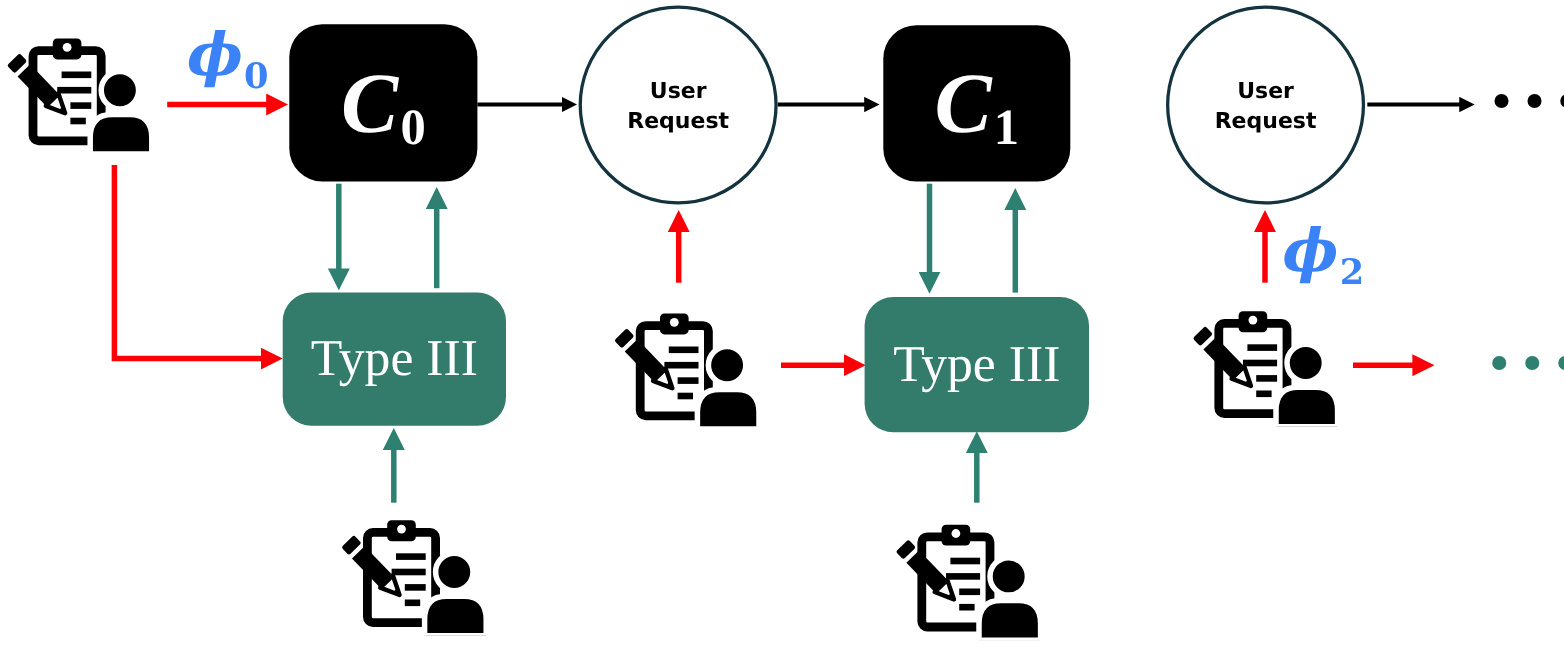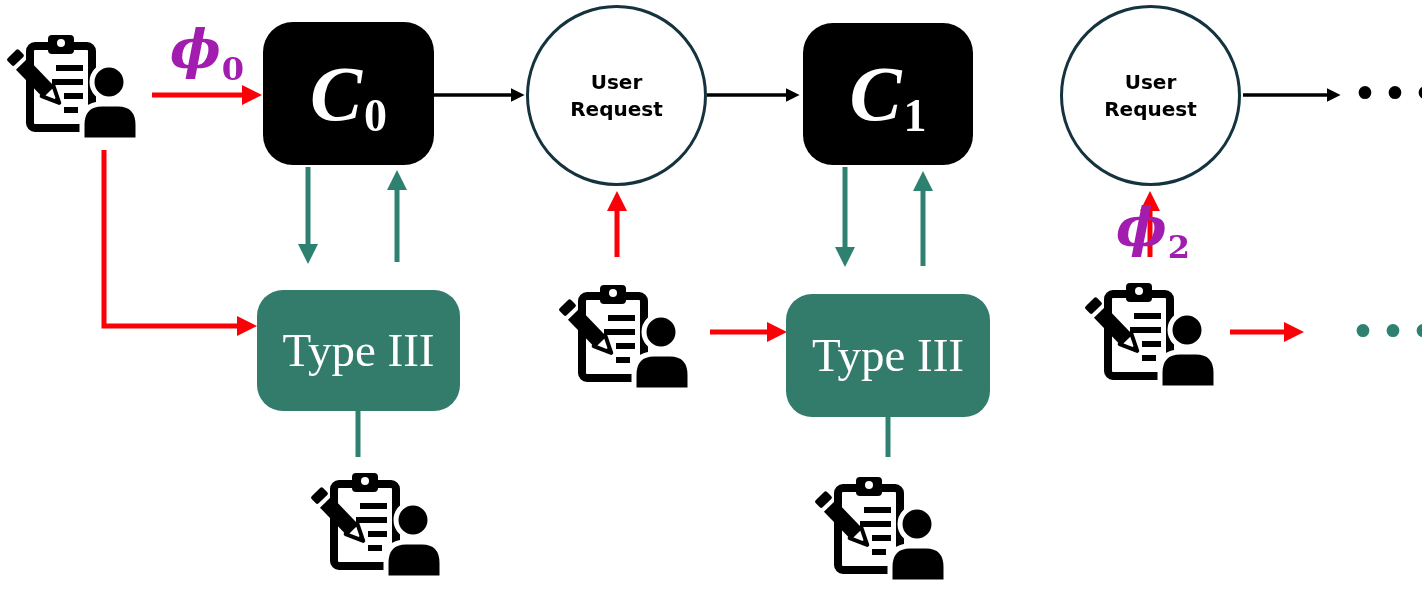--- a/index.html
+++ b/index.html
@@ -17,24 +17,24 @@
   .c-base{font-family:"Liberation Serif",serif;font-style:italic;font-weight:bold;font-size:78px;line-height:1;}
   .c-sub{font-family:"Liberation Serif",serif;font-weight:bold;font-size:46px;line-height:1;transform:translateY(22px);margin-left:2px;}
   .circle-node{
     background:#fff;border:3px solid #14333E;border-radius:50%;
     font-family:"DejaVu Sans",sans-serif;font-weight:bold;font-size:20px;line-height:1.35;
     color:#000;text-align:center;
   }
   .circle-node .lbl{width:150px;}
   .t3-box{
     background:#337C6B;border-radius:26px;color:#fff;
-    font-family:"Liberation Serif",serif;font-size:47px;line-height:1;margin-top:24px;
-  }
-  
-  .phi{position:absolute;color:#a21caf;font-family:"DejaVu Serif","DejaVu Sans",serif;text-align:right;}
+    font-family:"Liberation Serif",serif;font-size:47px;line-height:1;
+  }
+  
+  .phi{position:absolute;color:#3b82f6;font-family:"DejaVu Serif","DejaVu Sans",serif;text-align:right;}
   .phi .pbase{font-style:italic;font-weight:bold;font-size:54px;line-height:1;}
   .phi .psub{font-weight:bold;font-size:32px;line-height:1;transform:translateY(12px);display:inline-block;margin-left:1px;}
   
   .dots{position:absolute;font-family:"DejaVu Sans",sans-serif;font-size:44px;letter-spacing:4px;line-height:40px;height:40px;}
   .dots-black{color:#000;}
   .dots-teal{color:#2E8170;}
   
   .person-icon{position:absolute;}
 </style>
 </head>
@@ -96,21 +96,21 @@
     <span>Type III</span>
   </div>
 
   <div class="node t3-box" style="left:786px;top:270px;width:204px;height:123px;">
     <span>Type III</span>
   </div>
 
   <div class="phi" style="left:170px;top:22px;">
     <span class="pbase">ϕ</span><span class="psub">0</span>
   </div>
-  <div class="phi" style="left:1116px;top:200px;">
+  <div class="phi" style="left:1166px;top:200px;">
     <span class="pbase">ϕ</span><span class="psub">2</span>
   </div>
 
   <div class="dots dots-black" style="left:1352px;top:74px;">•••</div>
   <div class="dots dots-teal" style="left:1350px;top:312px;">•••</div>
 
   <svg class="person-icon" style="left:6px;top:32px;" width="134" height="108" viewBox="0 0 134 108">
     <g>
       <rect x="24" y="14" width="62" height="82" rx="5" fill="#fff" stroke="#000" stroke-width="8"></rect>
       <rect x="42" y="3" width="26" height="19" rx="4" fill="#000"></rect>

